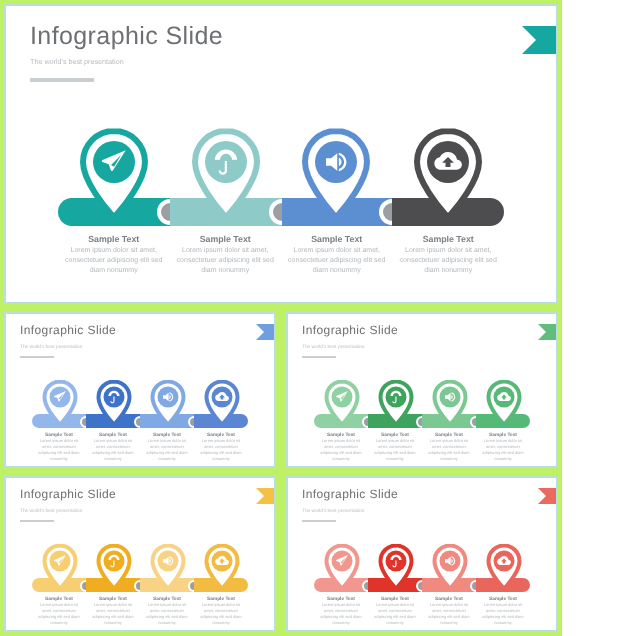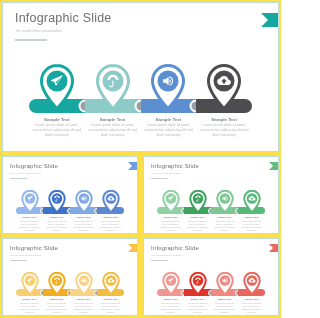--- a/index.html
+++ b/index.html
@@ -2,21 +2,21 @@
 <html><head>
 <meta charset="utf-8">
 <style>
   html,body{margin:0;padding:0;}
   body{
     width:281px;height:318px;
     background:#ffffff;
     font-family:"Liberation Sans", sans-serif;
     overflow:hidden;
   }
-  .sheet{position:relative;width:281px;height:318px;background:#fde047;}
+  .sheet{position:relative;width:281px;height:318px;background:#bef264;}
 
   
   .panel{
     position:absolute;
     background:#ffffff;
     border:1px solid #b9dde1;
     box-sizing:border-box;
     overflow:hidden;
   }
   .panel-main{left:2px;top:2px;width:277px;height:150px;}

